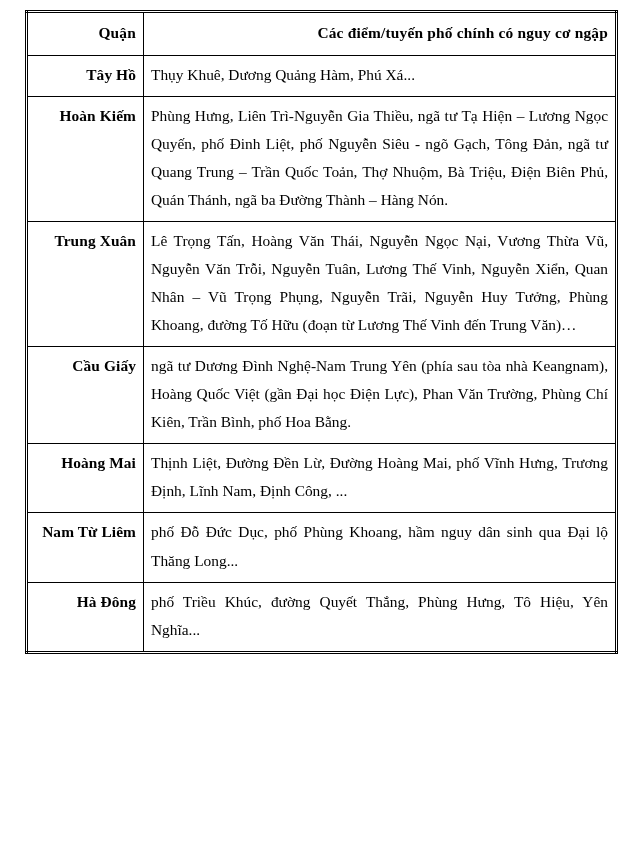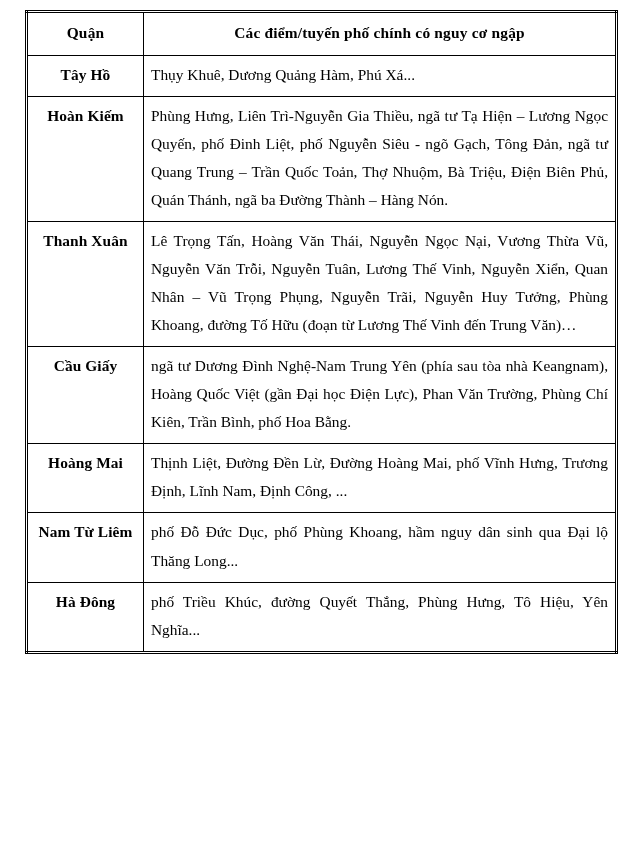--- a/index.html
+++ b/index.html
@@ -45,33 +45,33 @@
   table.flood-table th,
   table.flood-table td {
     border: 1px solid #000000;
     vertical-align: top;
     padding: 5px 7px 7px 7px;
     font-size: 15.4px;
     line-height: 1.82;
   }
 
   table.flood-table thead th {
-    text-align: center;
+    text-align: right;
     font-weight: bold;
     padding-top: 6px;
     padding-bottom: 8px;
     letter-spacing: 0.2px;
   }
 
   th.head-district { font-size: 15.6px; }
   th.head-streets  { font-size: 15.6px; }
 
   td.district-cell {
     font-weight: bold;
-    text-align: center;
+    text-align: right;
     white-space: nowrap;
     letter-spacing: 0.1px;
   }
 
   td.streets-cell {
     text-align: justify;
     text-justify: inter-word;
     hyphens: none;
     padding-left: 9px;
     padding-right: 9px;
@@ -105,21 +105,21 @@
               <span class="text">Thụy Khuê, Dương Quảng Hàm, Phú Xá...</span>
             </td>
         </tr>
         <tr>
           <td class="district-cell">Hoàn Kiếm</td>
           <td class="streets-cell">
               <span class="text">Phùng Hưng, Liên Trì-Nguyễn Gia Thiều, ngã tư Tạ Hiện – Lương Ngọc Quyến, phố Đinh Liệt, phố Nguyễn Siêu - ngõ Gạch, Tông Đản, ngã tư Quang Trung – Trần Quốc Toản, Thợ Nhuộm, Bà Triệu, Điện Biên Phủ, Quán Thánh, ngã ba Đường Thành – Hàng Nón.</span>
             </td>
         </tr>
         <tr>
-          <td class="district-cell">Thanh Xuân</td>
+          <td class="district-cell">Trung Xuân</td>
           <td class="streets-cell">
               <span class="text">Lê Trọng Tấn, Hoàng Văn Thái, Nguyễn Ngọc Nại, Vương Thừa Vũ, Nguyễn Văn Trỗi, Nguyễn Tuân, Lương Thế Vinh, Nguyễn Xiển, Quan Nhân – Vũ Trọng Phụng, Nguyễn Trãi, Nguyễn Huy Tưởng, Phùng Khoang, đường Tố Hữu (đoạn từ Lương Thế Vinh đến Trung Văn)…</span>
             </td>
         </tr>
         <tr>
           <td class="district-cell">Cầu Giấy</td>
           <td class="streets-cell">
               <span class="text">ngã tư Dương Đình Nghệ-Nam Trung Yên (phía sau tòa nhà Keangnam), Hoàng Quốc Việt (gần Đại học Điện Lực), Phan Văn Trường, Phùng Chí Kiên, Trần Bình, phố Hoa Bằng.</span>
             </td>
         </tr>

